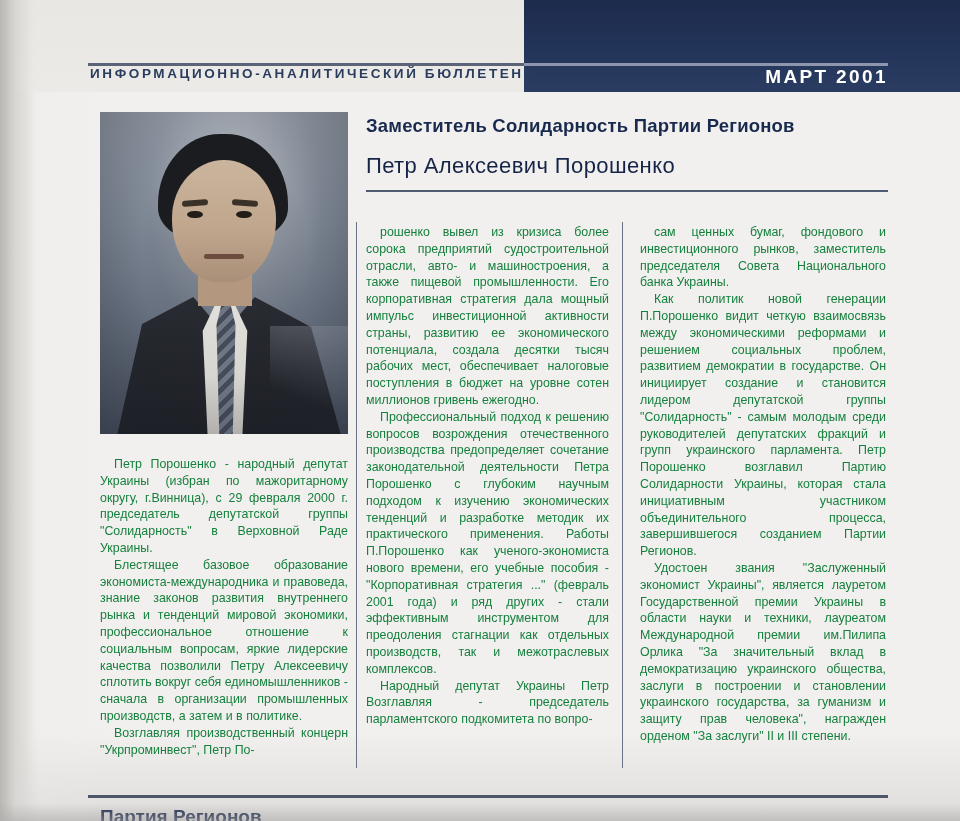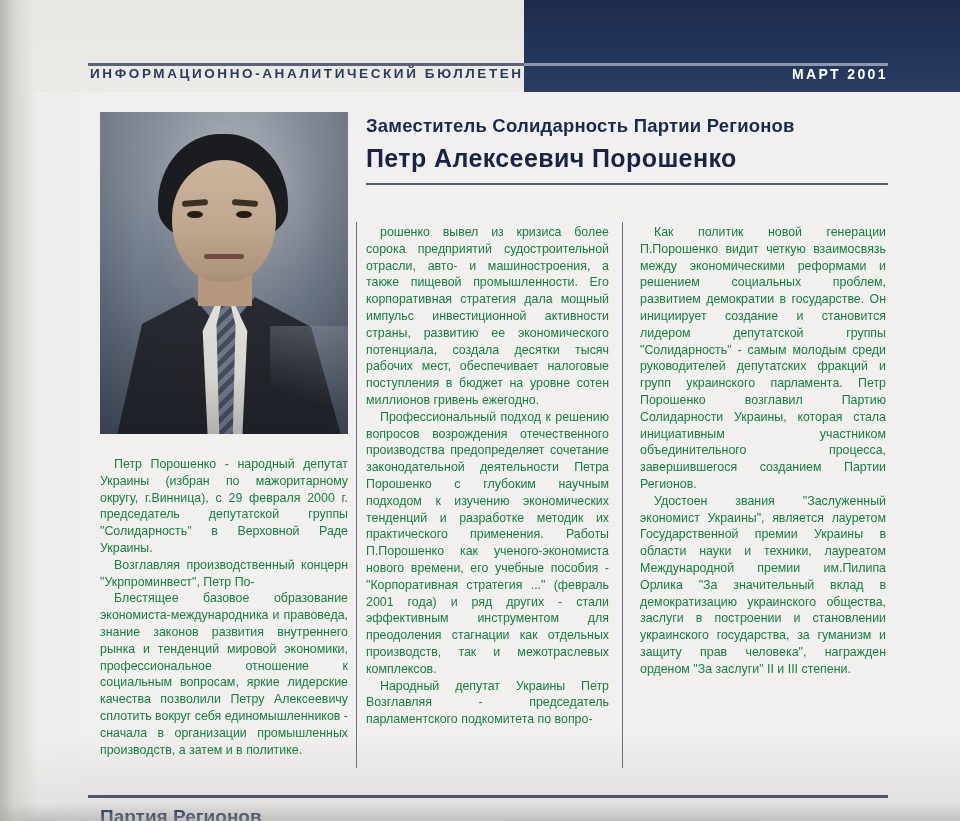--- a/index.html
+++ b/index.html
@@ -73,21 +73,21 @@
     font-size: 13.5px;
     font-weight: bold;
     letter-spacing: 2.6px;
     color: #2a3c5e;
     white-space: nowrap;
   }
   .issue-date {
     position: absolute;
     right: 72px;
     top: 66px;
-    font-size: 14px;
+    font-size: 19px;
     font-weight: bold;
     letter-spacing: 2.4px;
     color: #ffffff;
     white-space: nowrap;
   }
 
   
   .article {
     position: absolute;
     left: 88px;
@@ -105,26 +105,26 @@
   }
   .headline-1 {
     font-size: 18.5px;
     font-weight: bold;
     color: #182a4d;
     letter-spacing: 0.2px;
     line-height: 1.25;
     white-space: nowrap;
   }
   .headline-2 {
-    font-size: 25px;
-    font-weight: bold;
+    font-size: 22px;
+    font-weight: normal;
     color: #162547;
     letter-spacing: 0.4px;
     line-height: 1.2;
-    margin-top: 6px;
+    margin-top: 16px;
     white-space: nowrap;
   }
   .headline-rule {
     margin-top: 10px;
     width: 522px;
     height: 2px;
     background: #4f5b72;
   }
 
   
@@ -367,31 +367,32 @@
       <div class="headline-1">Заместитель Солидарность Партии Регионов</div>
       <div class="headline-2">Петр Алексеевич Порошенко</div>
       <div class="headline-rule"></div>
     </div>
 
     <div class="divider-v1"></div>
     <div class="divider-v2"></div>
 
     <div class="col col-1">
       <p>Петр Порошенко - народный депутат Украины (избран по мажоритарному округу, г.Винница), с 29 февраля 2000 г. председатель депутатской группы "Солидарность" в Верховной Раде Украины.</p>
+      <p>Блестящее базовое образование экономиста-международника и правоведа, знание законов развития внутреннего рынка и тенденций мировой экономики, профессиональное отношение к социальным вопросам, яркие лидерские качества позволили Петру Алексеевичу сплотить вокруг себя единомышленников - сначала в организации промышленных производств, а затем и в политике.</p>
       <p>Возглавляя производственный концерн "Укрпроминвест", Петр По-</p>
-      <p>Блестящее базовое образование экономиста-международника и правоведа, знание законов развития внутреннего рынка и тенденций мировой экономики, профессиональное отношение к социальным вопросам, яркие лидерские качества позволили Петру Алексеевичу сплотить вокруг себя единомышленников - сначала в организации промышленных производств, а затем и в политике.</p>
     </div>
 
     <div class="col col-2">
       <p>рошенко вывел из кризиса более сорока предприятий судостроительной отрасли, авто- и машиностроения, а также пищевой промышленности. Его корпоративная стратегия дала мощный импульс инвестиционной активности страны, развитию ее экономического потенциала, создала десятки тысяч рабочих мест, обеспечивает налоговые поступления в бюджет на уровне сотен миллионов гривень ежегодно.</p>
       <p>Профессиональный подход к решению вопросов возрождения отечественного производства предопределяет сочетание законодательной деятельности Петра Порошенко с глубоким научным подходом к изучению экономических тенденций и разработке методик их практического применения. Работы П.Порошенко как ученого-экономиста нового времени, его учебные пособия - "Корпоративная стратегия ..." (февраль 2001 года) и ряд других - стали эффективным инструментом для преодоления стагнации как отдельных производств, так и межотраслевых комплексов.</p>
       <p>Народный депутат Украины Петр Возглавляя - председатель парламентского подкомитета по вопро-</p>
     </div>
 
     <div class="col col-3">
+      <p>сам ценных бумаг, фондового и инвестиционного рынков, заместитель председателя Совета Национального банка Украины.</p>
       <p>Как политик новой генерации П.Порошенко видит четкую взаимосвязь между экономическими реформами и решением социальных проблем, развитием демократии в государстве. Он инициирует создание и становится лидером депутатской группы "Солидарность" - самым молодым среди руководителей депутатских фракций и групп украинского парламента. Петр Порошенко возглавил Партию Солидарности Украины, которая стала инициативным участником объединительного процесса, завершившегося созданием Партии Регионов.</p>
       <p>Удостоен звания "Заслуженный экономист Украины", является лауретом Государственной премии Украины в области науки и техники, лауреатом Международной премии им.Пилипа Орлика "За значительный вклад в демократизацию украинского общества, заслуги в построении и становлении украинского государства, за гуманизм и защиту прав человека", награжден орденом "За заслуги" II и III степени.</p>
     </div>
   </div>
 
   <div class="bottom-rule"></div>
   <div class="bottom-teaser">Партия Регионов</div>
 
   <div class="edge-left"></div>
   <div class="edge-bottom"></div>

